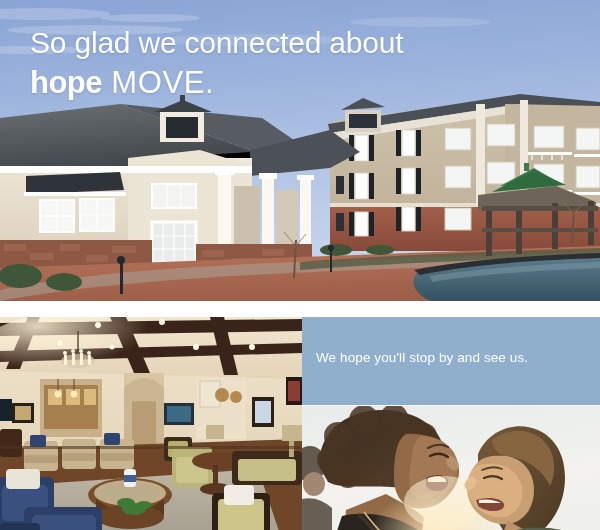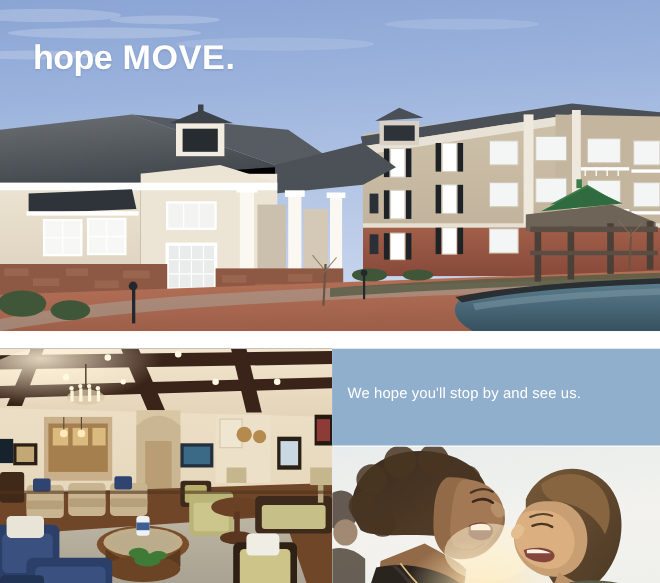--- a/index.html
+++ b/index.html
@@ -28,21 +28,21 @@
     text-shadow:0 1px 2px rgba(40,60,100,.22);
   }
   .hl-1{
     display:block;font-size:30px;font-weight:400;letter-spacing:-.2px;
     white-space:nowrap;
   }
   .hl-2{
     display:block;margin-top:9px;font-size:31px;white-space:nowrap;letter-spacing:-.2px;
   }
   .hl-strong{font-weight:700;letter-spacing:-.5px;}
-  .hl-rest{font-weight:700;letter-spacing:.6px;}
+  .hl-rest{font-weight:400;letter-spacing:.6px;}
 
   
   .lower{position:absolute;left:0;top:301px;width:600px;height:229px;margin-top:16px;}
 
   .interior{
     position:absolute;left:0;top:0;width:302px;height:229px;overflow:hidden;
     background:#3a2b20;
   }
   .interior svg{position:absolute;left:0;top:0;width:302px;height:229px;display:block;}
 
@@ -323,20 +323,21 @@
 
       <g fill="#23282c">
         <rect x="120" y="262" width="3" height="32"></rect>
           <circle cx="121" cy="260" r="4"></circle>
         <rect x="330" y="250" width="2" height="22"></rect>
           <circle cx="331" cy="248" r="3"></circle>
       </g>
     </svg>
 
     <div class="headline">
+      <span class="hl-1">So glad we connected about</span>
       <span class="hl-2"><span class="hl-strong">hope</span><span class="hl-rest"> MOVE.</span></span>
     </div>
   </div>
 
   <div class="lower">
 
     <div class="interior">
       <svg viewBox="0 0 302 229" preserveAspectRatio="none">
         <defs>
           <linearGradient id="ceil" x1="0" y1="0" x2="0" y2="1">

